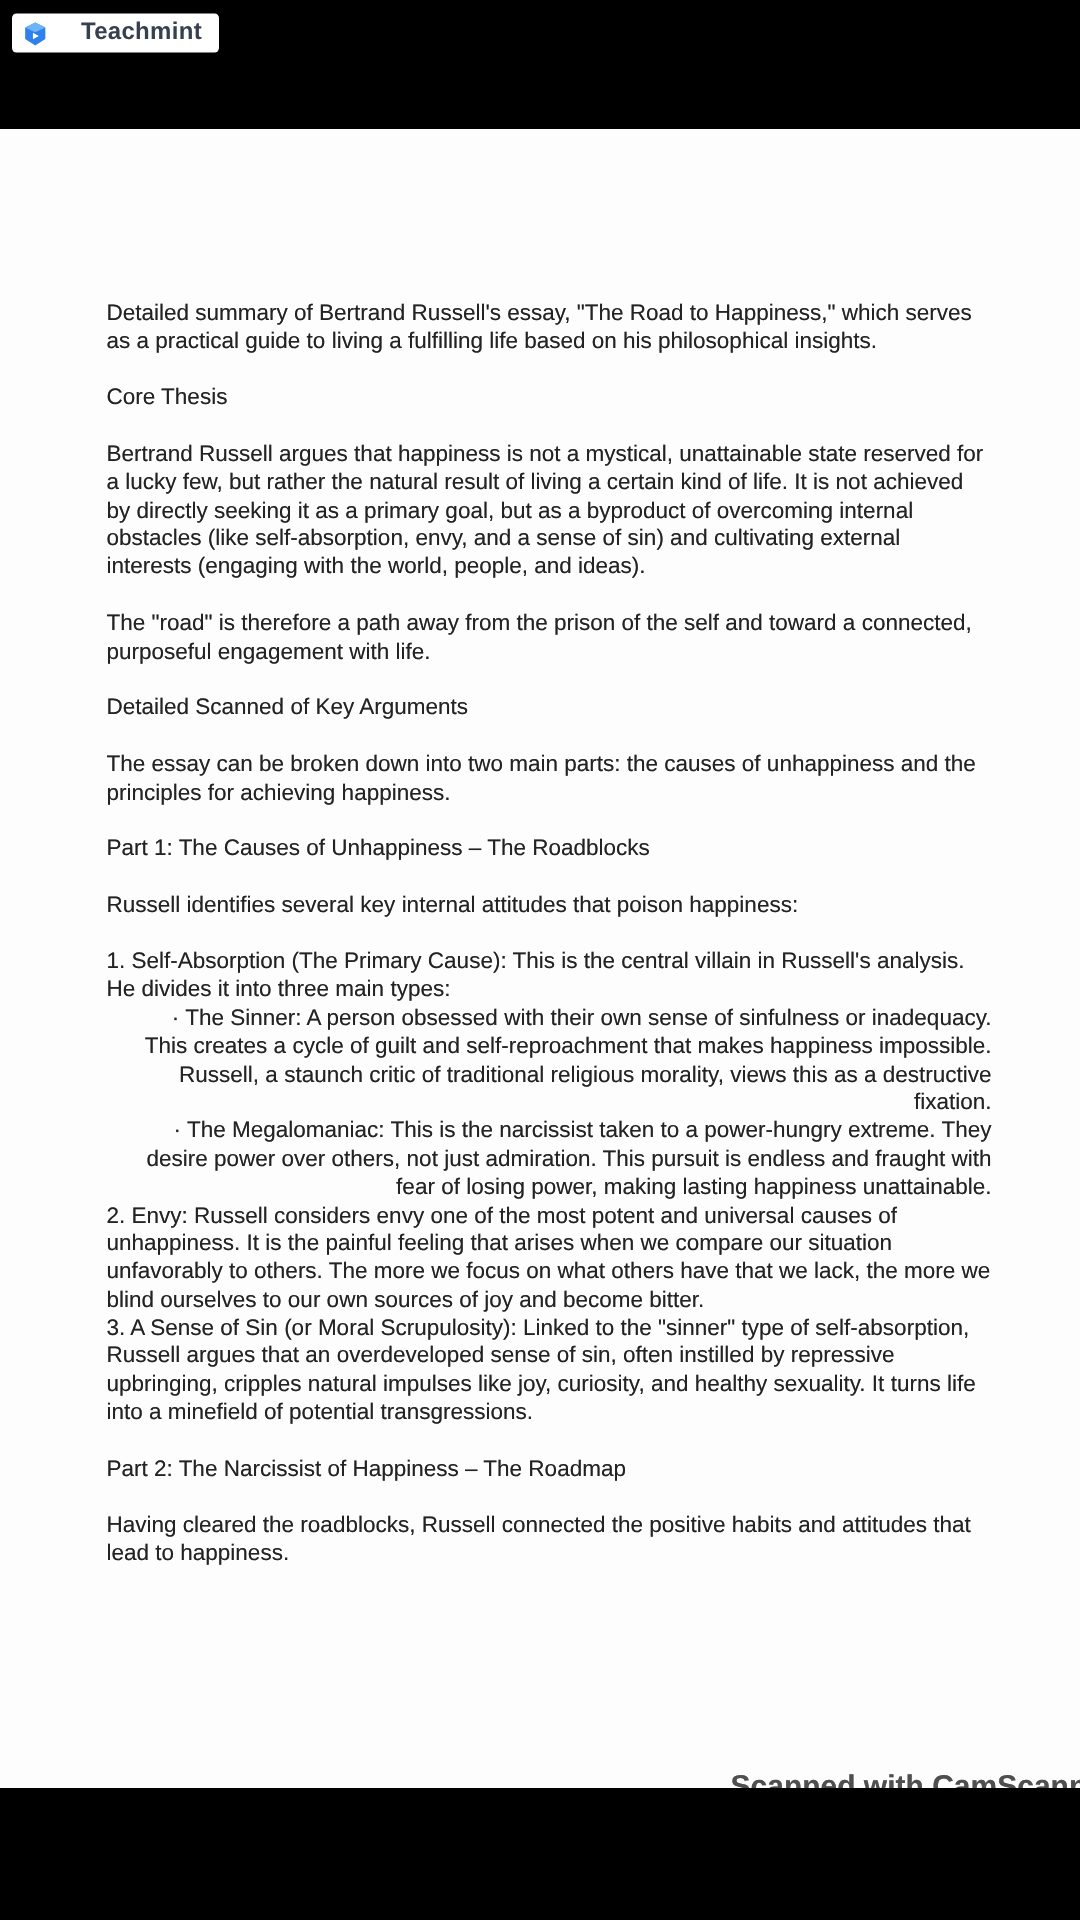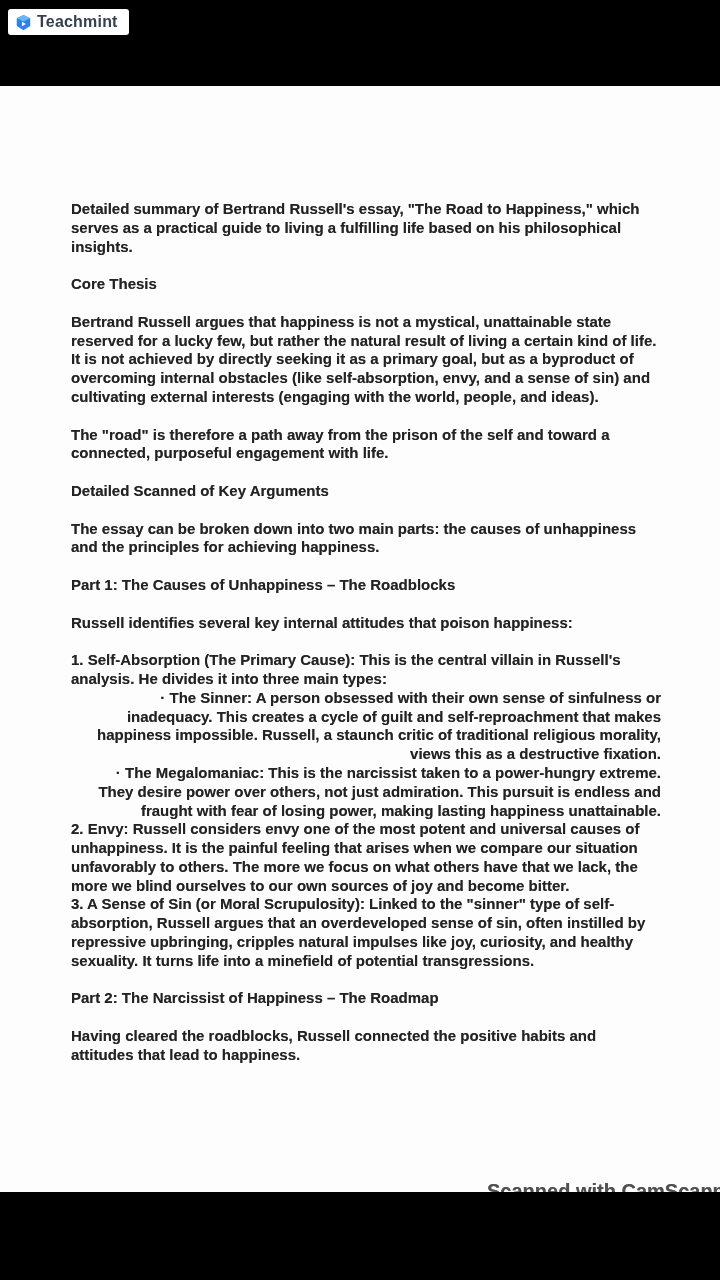--- a/index.html
+++ b/index.html
@@ -17,21 +17,21 @@
   }
   
   .brand-badge {
     position: absolute;
     top: 9px; left: 8px;
     height: 26px;
     background: #ffffff;
     border-radius: 3px;
     display: flex;
     align-items: center;
-    gap: 5px;
+    gap: 22px;
     padding: 0 11px 0 7px;
     z-index: 5;
   }
   .brand-icon { display: inline-flex; width: 17px; height: 17px; }
   .brand-text {
     font-size: 16px;
     font-weight: 700;
     color: #37404e;
     letter-spacing: 0.2px;
     line-height: 1;
@@ -46,21 +46,20 @@
     overflow: hidden;
   }
   .doc-content {
     position: absolute;
     top: 114px; left: 71px;
     width: 590px;
     color: #232323;
     font-size: 15px;
     line-height: 18.8px;
     text-shadow: 0 0 0.4px rgba(0,0,0,0.45);
-    font-weight: bold;
   }
   .doc-content p.block { margin: 0; }
   .doc-content p.block.gap { margin-bottom: 18.8px; }
   .doc-content p.block.indent { text-indent: 13px; text-align: right; }
   
   .watermark {
     position: absolute;
     left: 487px;
     top: 1094px;
     font-size: 20px;

